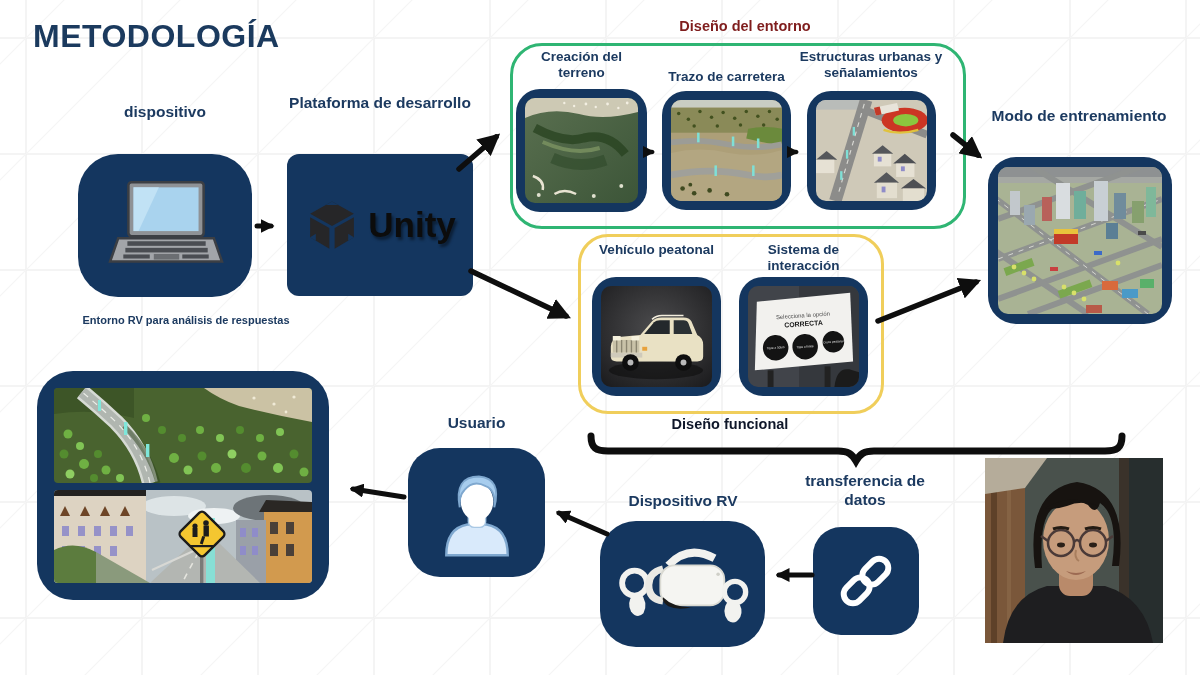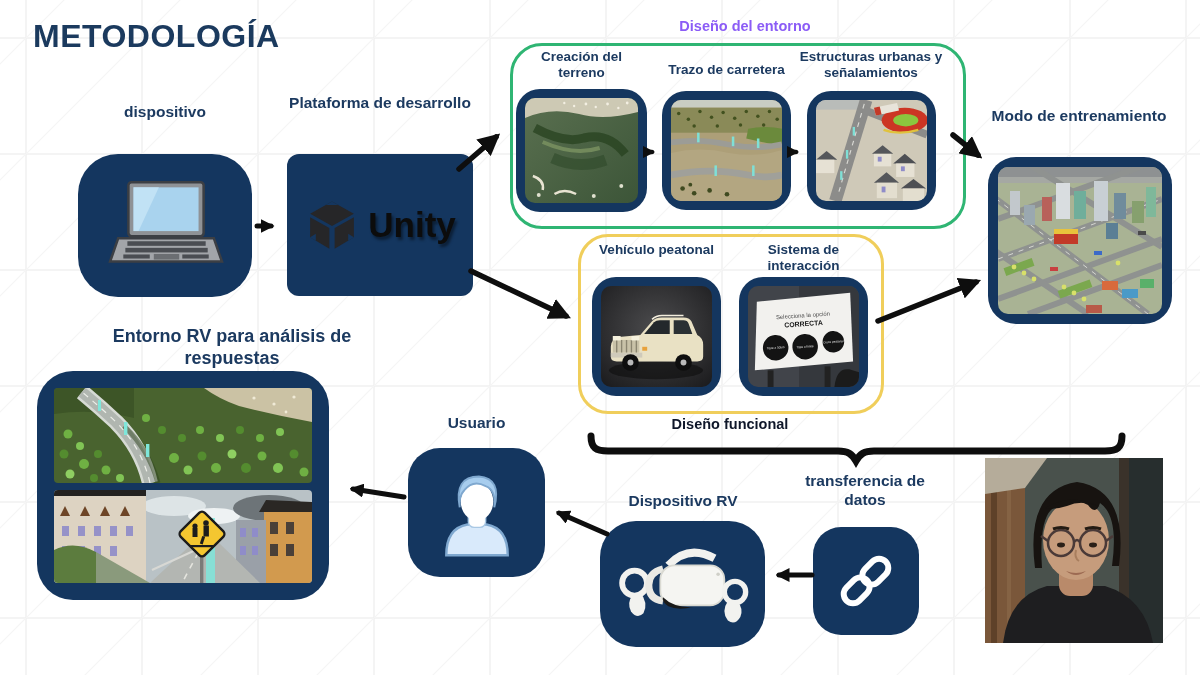--- a/index.html
+++ b/index.html
@@ -60,21 +60,21 @@
       </g>
       <g fill="#14365F">
         <polygon points="32,5 39,9 25,9"></polygon>
         <polygon points="7,46 13.5,42 13.5,50"></polygon>
         <polygon points="57,46 50.5,42 50.5,50"></polygon>
       </g>
     </svg>
     <span style="font-size:35px;font-weight:800;color:#0c0c0c;text-shadow:2px 3px 3px rgba(0,0,0,.45);">Unity</span>
   </div>
 
-  <div class="lbl" style="left:630px;top:18px;width:230px;font-size:14.5px;color:#8b5cf6;">Diseño del entorno</div>
+  <div class="lbl" style="left:630px;top:18px;width:230px;font-size:14.5px;color:#7f1d1d;">Diseño del entorno</div>
   <div class="group g-green" style="left:510px;top:43px;width:450px;height:180px;"></div>
 
   <div class="lbl" style="left:516px;top:49px;width:131px;font-size:13.5px;">Creación del terreno</div>
   <div class="frame" style="left:516px;top:89px;width:131px;height:123px;border-radius:24px;">
     <svg viewBox="0 0 115 105" preserveAspectRatio="none">
       <defs>
           <linearGradient id="tg" x1="0" y1="0" x2="1" y2="1">
         <stop offset="0" stop-color="#5a7050"></stop>
             <stop offset="1" stop-color="#3c5538"></stop>
           </linearGradient>
@@ -93,21 +93,21 @@
       <path d="M10 30 Q40 46 60 40 Q85 34 102 56" stroke="#27421f" stroke-width="9" fill="none" opacity=".75"></path>
       <path d="M28 60 Q55 72 82 62" stroke="#2e4a2a" stroke-width="11" fill="none" opacity=".6"></path>
       <path d="M18 44 Q50 58 76 50" stroke="#7c9361" stroke-width="4" fill="none" opacity=".8"></path>
       <path d="M8 78 Q20 82 18 92 M30 96 Q40 90 52 96" stroke="#e8e4d2" stroke-width="2.5" fill="none"></path>
       <circle cx="14" cy="97" r="2" fill="#dfe0ce"></circle>
         <circle cx="70" cy="98" r="2" fill="#dfe0ce"></circle>
         <circle cx="98" cy="88" r="2" fill="#dfe0ce"></circle>
     </svg>
   </div>
 
-  <div class="lbl" style="left:662px;top:62px;width:129px;font-size:13.5px;">Trazo de carretera</div>
+  <div class="lbl" style="left:662px;top:69px;width:129px;font-size:13.5px;">Trazo de carretera</div>
   <div class="frame" style="left:662px;top:91px;width:129px;height:119px;border-radius:24px;">
     <svg viewBox="0 0 115 105" preserveAspectRatio="none">
       <rect width="115" height="105" fill="#ad9f78"></rect>
       <rect width="115" height="8" fill="#c9cdc3"></rect>
       <rect y="8" width="115" height="26" fill="#8a8a58"></rect>
       <g fill="#42511f">
         <circle cx="8" cy="14" r="1.8"></circle>
           <circle cx="18" cy="20" r="1.8"></circle>
           <circle cx="30" cy="12" r="1.8"></circle>
           <circle cx="42" cy="18" r="1.8"></circle>
@@ -299,21 +299,21 @@
         <g fill="#e8e8e8" font-size="3.1">
           <text x="27" y="62">Tope a 30km</text>
           <text x="57" y="63">Tope a límite</text>
           <text x="86" y="60">Cruce peatonal</text>
         </g>
       </g>
       <path d="M88 103 Q90 83 103 85 L113 88 L113 103 Z" fill="#1b1b1b"></path>
     </svg>
   </div>
 
-  <div class="lbl" style="left:38px;top:326px;width:296px;font-size:18px;margin-left:46px;">Entorno RV para análisis de respuestas</div>
+  <div class="lbl" style="left:38px;top:314px;width:296px;font-size:11px;">Entorno RV para análisis de respuestas</div>
   <div class="navybox" style="left:37px;top:371px;width:292px;height:229px;border-radius:36px;flex-direction:column;gap:7px;">
     <svg width="258" height="95" viewBox="0 0 258 95" preserveAspectRatio="none" style="border-radius:4px;">
       <rect width="258" height="95" fill="#49632f"></rect>
       <path d="M150 0 H258 V34 Q220 27 185 18 Q165 11 150 0 Z" fill="#cbc2a4"></path>
       <g fill="#f0ead6">
           <circle cx="200" cy="10" r="1.6"></circle>
           <circle cx="220" cy="16" r="1.6"></circle>
           <circle cx="240" cy="9" r="1.6"></circle>
           <circle cx="232" cy="24" r="1.4"></circle>
         </g>

